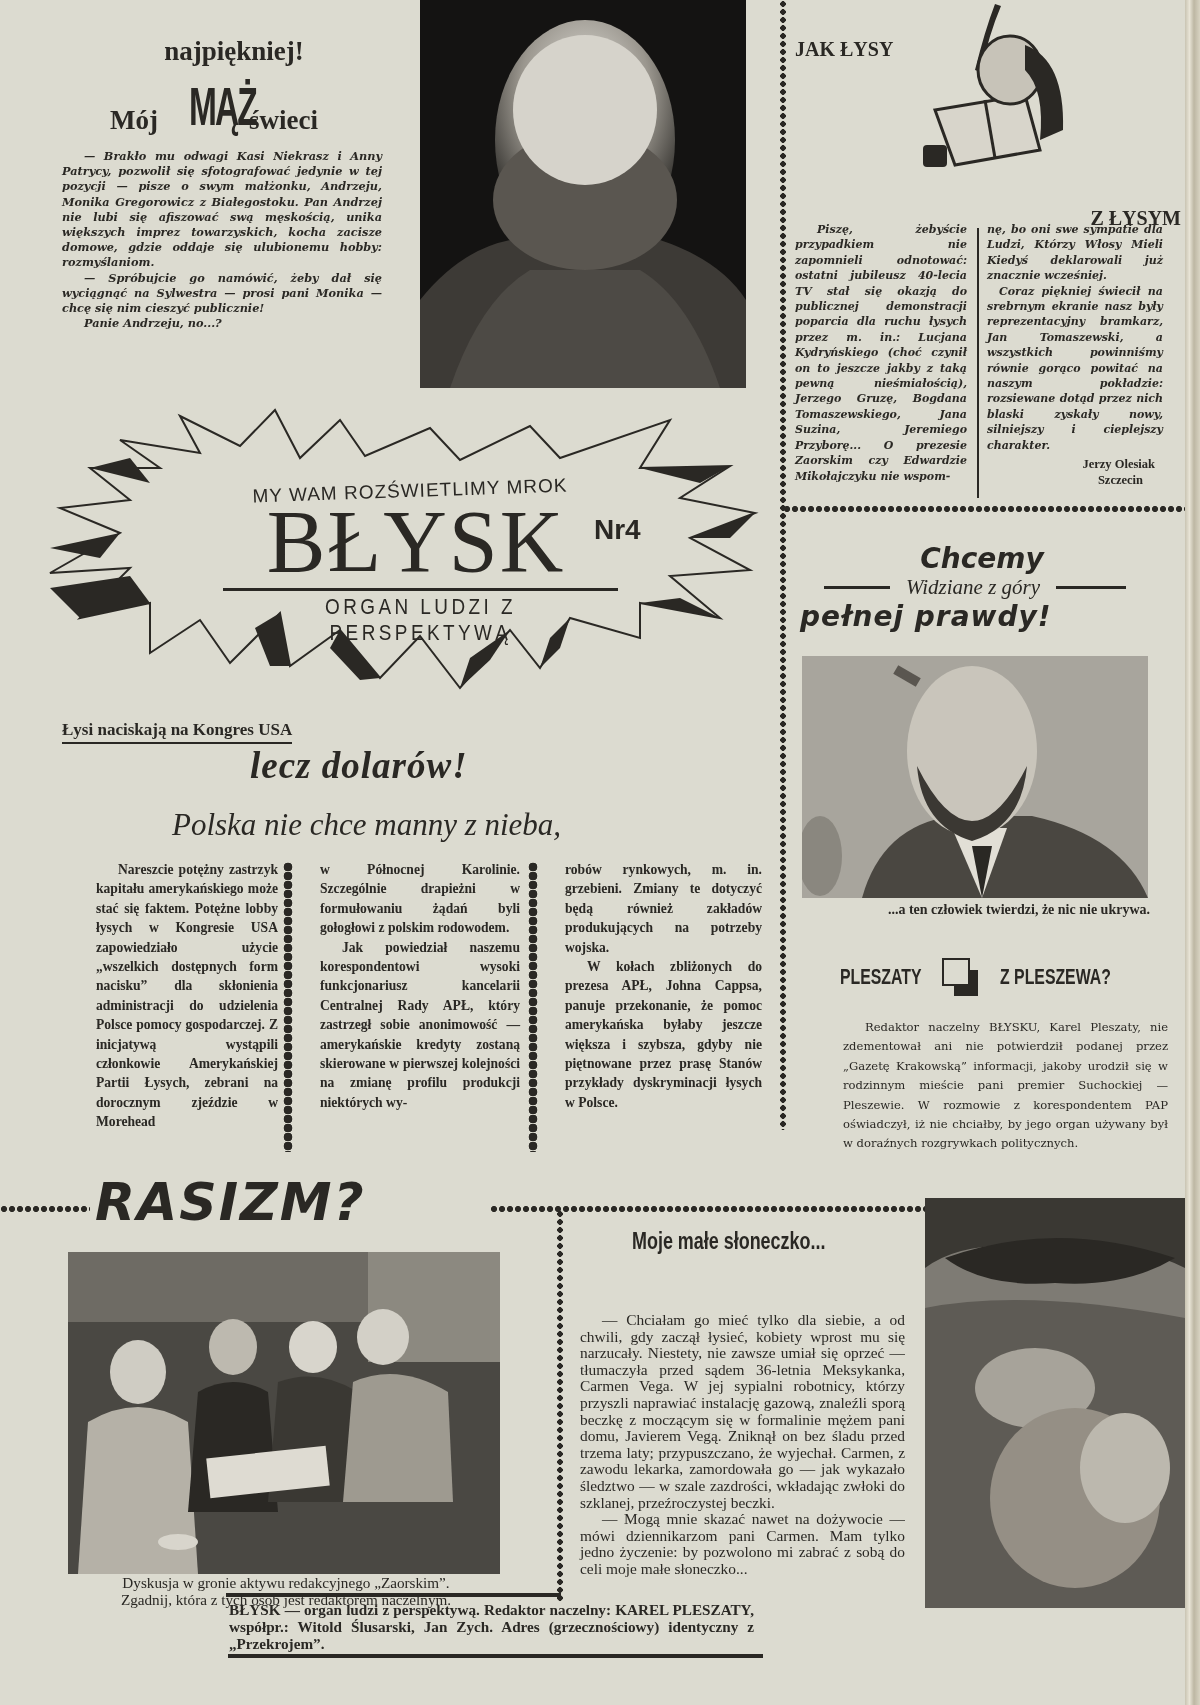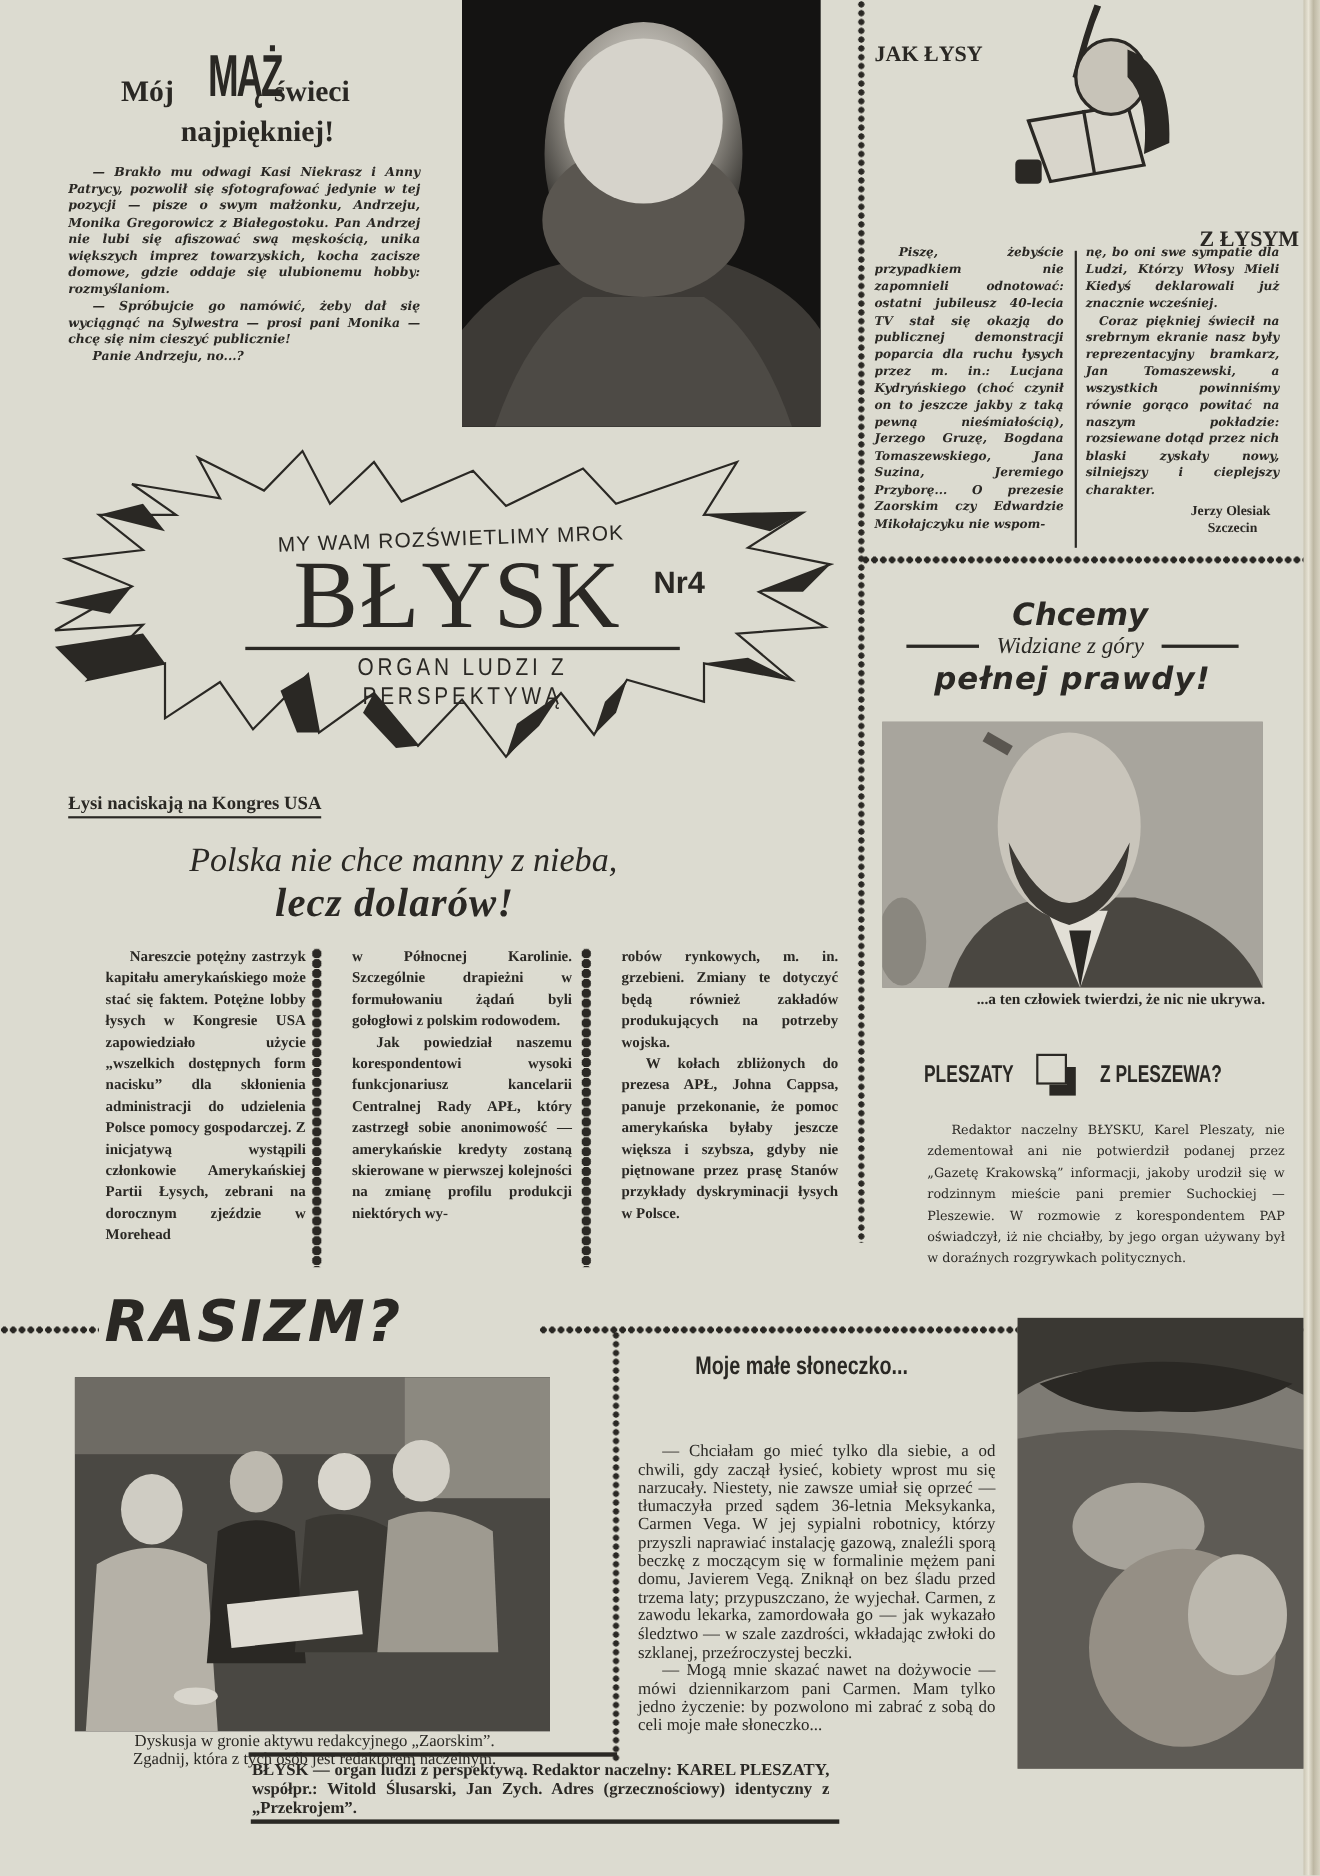--- a/index.html
+++ b/index.html
@@ -24,26 +24,26 @@
   .body-sans{font-family:"DejaVu Serif",serif;font-weight:bold;font-size:11.4px;line-height:19.4px;text-align:justify;}
   p{margin:0;}
   .ind{text-indent:22px;}
 </style>
 </head>
 <body>
 
 <div class="abs page-edge"></div>
 
 <div class="abs" style="left:62px;top:30px;width:330px;">
+  <div style="text-align:center;font-weight:bold;font-size:27px;margin-top:6px;padding-left:14px;">najpiękniej!</div>
   <div style="text-align:center;height:68px;position:relative;">
     <span style="position:absolute;left:48px;top:38px;font-weight:bold;font-size:27px;">Mój</span>
     <span style="position:absolute;left:127px;top:8px;font-family:'Liberation Sans',sans-serif;font-weight:bold;font-size:54px;letter-spacing:-3px;transform:scaleX(0.62);transform-origin:left top;">MĄŻ</span>
     <span style="position:absolute;left:187px;top:38px;font-weight:bold;font-size:27px;">świeci</span>
   </div>
-  <div style="text-align:center;font-weight:bold;font-size:27px;margin-top:6px;padding-left:14px;">najpiękniej!</div>
   <div class="body-ital" style="margin-top:14px;width:320px;">
     <p class="ind">— Brakło mu odwagi Kasi Niekrasz i Anny Patrycy, pozwolił się sfotografować jedynie w tej pozycji — pisze o swym małżonku, Andrzeju, Monika Gregorowicz z Białegostoku. Pan Andrzej nie lubi się afiszować swą męskością, unika większych imprez towarzyskich, kocha zacisze domowe, gdzie oddaje się ulubionemu hobby: rozmyślaniom.</p>
     <p class="ind">— Spróbujcie go namówić, żeby dał się wyciągnąć na Sylwestra — prosi pani Monika — chcę się nim cieszyć publicznie!</p>
     <p class="ind">Panie Andrzeju, no...?</p>
   </div>
 </div>
 
 <div class="abs photo" style="left:420px;top:0;width:326px;height:388px;background:#1d1c1a;">
   <svg width="326" height="388" viewBox="0 0 326 388">
     <defs>
@@ -105,22 +105,22 @@
   </svg>
   <div style="position:absolute;left:190px;top:82px;width:360px;text-align:center;font-family:'Liberation Sans',sans-serif;font-size:19px;letter-spacing:1px;transform:rotate(-2deg);">MY WAM ROZŚWIETLIMY MROK</div>
   <div style="position:absolute;left:176px;top:96px;width:400px;text-align:center;font-weight:normal;font-size:88px;letter-spacing:2px;line-height:96px;">BŁYSK</div>
   <div style="position:absolute;left:554px;top:116px;font-family:'Liberation Sans',sans-serif;font-weight:bold;font-size:28px;">Nr4</div>
   <div class="rule" style="position:absolute;left:183px;top:190px;width:395px;height:3px;"></div>
   <div style="position:absolute;left:183px;top:196px;width:395px;text-align:center;font-family:'Liberation Sans',sans-serif;font-size:22px;letter-spacing:4px;transform:scaleX(0.86);">ORGAN LUDZI Z PERSPEKTYWĄ</div>
 </div>
 
 <div class="abs" style="left:62px;top:720px;width:700px;">
   <div style="font-weight:bold;font-size:17px;display:inline-block;border-bottom:2px solid #2a2824;padding-bottom:2px;">Łysi naciskają na Kongres USA</div>
+  <div style="font-style:italic;font-weight:bold;font-size:37px;margin-top:0px;padding-left:188px;letter-spacing:1px;">lecz dolarów!</div>
   <div style="font-style:italic;font-size:31px;margin-top:20px;padding-left:110px;">Polska nie chce manny z nieba,</div>
-  <div style="font-style:italic;font-weight:bold;font-size:37px;margin-top:0px;padding-left:188px;letter-spacing:1px;">lecz dolarów!</div>
 </div>
 <div class="abs body-bold" style="left:96px;top:860px;width:182px;">
   <p class="ind">Nareszcie potężny zastrzyk kapitału amerykańskiego może stać się faktem. Potężne lobby łysych w Kongresie USA zapowiedziało użycie „wszelkich dostępnych form nacisku” dla skłonienia administracji do udzielenia Polsce pomocy gospodarczej. Z inicjatywą wystąpili członkowie Amerykańskiej Partii Łysych, zebrani na dorocznym zjeździe w Morehead</p>
 </div>
 <div class="abs dots-v" style="left:283px;top:862px;height:290px;"></div>
 <div class="abs body-bold" style="left:320px;top:860px;width:200px;">
   <p>w Północnej Karolinie. Szczególnie drapieżni w formułowaniu żądań byli gołogłowi z polskim rodowodem.</p>
   <p class="ind">Jak powiedział naszemu korespondentowi wysoki funkcjonariusz kancelarii Centralnej Rady APŁ, który zastrzegł sobie anonimowość — amerykańskie kredyty zostaną skierowane w pierwszej kolejności na zmianę profilu produkcji niektórych wy-</p>
 </div>
 <div class="abs dots-v" style="left:528px;top:862px;height:290px;"></div>
@@ -129,21 +129,21 @@
   <p class="ind">W kołach zbliżonych do prezesa APŁ, Johna Cappsa, panuje przekonanie, że pomoc amerykańska byłaby jeszcze większa i szybsza, gdyby nie piętnowane przez prasę Stanów przykłady dyskryminacji łysych w Polsce.</p>
 </div>
 
 <div class="abs" style="left:800px;top:530px;width:350px;">
   <div style="text-align:center;font-family:'DejaVu Sans',sans-serif;font-style:italic;font-weight:bold;font-size:28px;margin-top:12px;padding-left:14px;">Chcemy</div>
   <div style="display:flex;align-items:center;justify-content:center;gap:16px;">
     <span class="rule" style="width:66px;height:3px;display:inline-block;"></span>
     <span style="font-style:italic;font-size:21px;">Widziane z góry</span>
     <span class="rule" style="width:70px;height:3px;display:inline-block;"></span>
   </div>
-  <div style="text-align:center;font-family:'DejaVu Sans',sans-serif;font-style:italic;font-weight:bold;font-size:28px;letter-spacing:1px;">pełnej prawdy!</div>
+  <div style="font-family:'DejaVu Sans',sans-serif;font-style:italic;font-weight:bold;font-size:28px;letter-spacing:1px;">pełnej prawdy!</div>
 </div>
 <div class="abs photo" style="left:802px;top:656px;width:346px;height:242px;background:#9a978f;">
   <svg width="346" height="242" viewBox="0 0 346 242">
     <rect width="346" height="242" fill="#a8a59d"></rect>
     <path d="M60 242 Q80 170 150 160 L230 160 Q320 180 346 242 Z" fill="#4a4741"></path>
     <path d="M150 172 L180 242 L205 172 Z" fill="#e2dfd6"></path>
     <path d="M170 190 L180 242 L190 190 Z" fill="#2a2824"></path>
     <ellipse cx="170" cy="95" rx="65" ry="85" fill="#c9c5bb"></ellipse>
     <path d="M115 110 Q170 220 225 110 Q220 170 170 185 Q120 170 115 110 Z" fill="#3b3833"></path>
     <rect x="92" y="15" width="26" height="10" transform="rotate(30 105 20)" fill="#5a5650"></rect>

